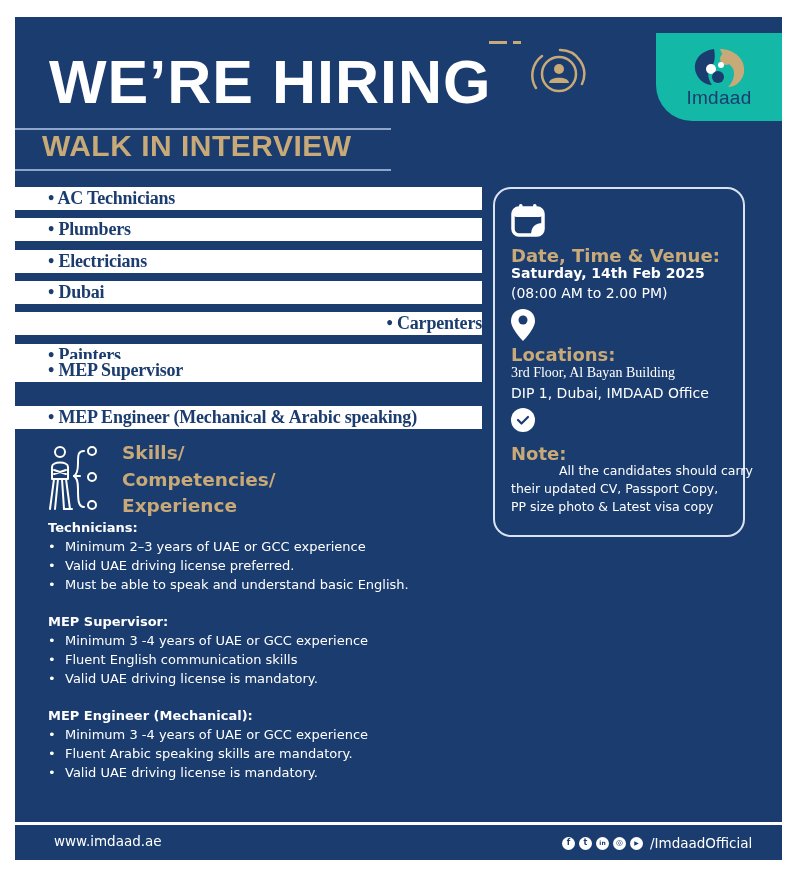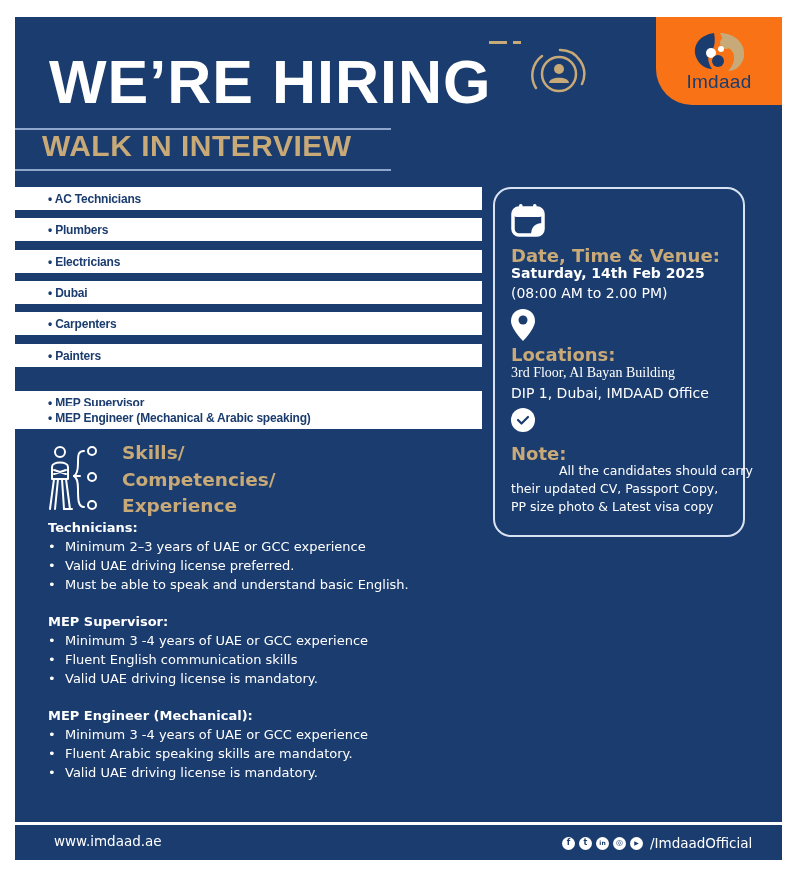--- a/index.html
+++ b/index.html
@@ -1,34 +1,34 @@
 <!DOCTYPE html>
 <html><head>
 <meta charset="utf-8">
 <style>
   * { box-sizing: border-box; margin: 0; padding: 0; }
   html, body { width: 800px; height: 877px; background: #ffffff; overflow: hidden; }
   body { position: relative; font-family: "DejaVu Sans", "Liberation Sans", sans-serif; }
 
   .poster { position: absolute; left: 15px; top: 17px; width: 767px; height: 843px; background: #1b3c6e; }
-  .logo-card { position: absolute; left: 656px; top: 17px; width: 126px; height: 88px; background: #f97316; border-bottom-left-radius: 36px; }
+  .logo-card { position: absolute; left: 656px; top: 33px; width: 126px; height: 88px; background: #14b8a6; border-bottom-left-radius: 36px; }
   .logo-mark { position: absolute; left: 34px; top: 12px; width: 60px; height: 44px; }
   .logo-text { position: absolute; left: 0; top: 54px; width: 100%; text-align: center; font-family: "Liberation Sans", sans-serif; font-size: 19px; color: #1b3c6e; letter-spacing: 0.3px; }
 
   .headline { position: absolute; left: 49px; top: 52px; font-family: "Liberation Sans", sans-serif; font-weight: bold; font-size: 61px; color: #ffffff; letter-spacing: 1px; line-height: 1; white-space: nowrap; }
   .dash-deco { position: absolute; left: 489px; top: 41px; width: 34px; height: 3px; }
   .dash-deco span { position: absolute; top: 0; height: 3px; background: #c8a978; }
   .hiring-icon { position: absolute; left: 530px; top: 48px; width: 58px; height: 52px; }
 
   .walk-line { position: absolute; left: 15px; height: 2px; width: 376px; background: #8fa6cc; }
   .walk-title { position: absolute; left: 42px; top: 131px; font-family: "Liberation Sans", sans-serif; font-weight: bold; font-size: 30px; color: #c8a978; letter-spacing: 0.5px; white-space: nowrap; line-height: 1; }
 
   .roles { position: absolute; left: 15px; top: 187px; width: 467px; }
   .role { position: absolute; left: 0; width: 467px; height: 23px; background: #ffffff; display: flex; align-items: center; padding-left: 33px; }
-  .role-text { font-family: Liberation Sans, sans-serif; font-weight: bold; font-size: 12px; color: #1b3c6e; white-space: nowrap; letter-spacing: -0.2px; }
+  .role-text { font-family: Liberation Serif, serif; font-weight: bold; font-size: 18px; color: #1b3c6e; white-space: nowrap; letter-spacing: -0.2px; }
 
   .info-card { position: absolute; left: 493px; top: 187px; width: 252px; height: 350px; border: 2px solid #d9e2f2; border-radius: 18px; background: #1b3c6e; }
   .info-icon { position: absolute; left: 16px; }
   .info-label { position: absolute; left: 16px; font-family: "DejaVu Sans", sans-serif; font-weight: bold; font-size: 18px; color: #c8a978; white-space: nowrap; }
   .info-text { position: absolute; left: 16px; font-family: "DejaVu Sans", sans-serif; font-size: 14px; color: #ffffff; white-space: nowrap; line-height: 20px; }
   .info-bold { font-weight: bold; }
   .info-note { font-size: 12.5px; line-height: 18px; }
 
   .skills-icon { position: absolute; left: 48px; top: 443px; width: 62px; height: 70px; }
   .skills-title { position: absolute; left: 122px; font-family: "DejaVu Sans", sans-serif; font-weight: bold; font-size: 18.5px; color: #c8a978; white-space: nowrap; line-height: 1; }
@@ -83,27 +83,27 @@
     </div>
   <div class="role" style="top:31px;">
       <span class="role-text">• Plumbers</span>
     </div>
   <div class="role" style="top:63px;">
       <span class="role-text">• Electricians</span>
     </div>
   <div class="role" style="top:94px;">
       <span class="role-text">• Dubai</span>
     </div>
-  <div class="role" style="top:125px;">
+  <div class="role" style="top:125px;justify-content:flex-end;">
       <span class="role-text">• Carpenters</span>
     </div>
   <div class="role" style="top:157px;">
       <span class="role-text">• Painters</span>
     </div>
-  <div class="role" style="top:204px;">
+  <div class="role" style="top:172px;">
       <span class="role-text">• MEP Supervisor</span>
     </div>
   <div class="role" style="top:219px;">
       <span class="role-text">• MEP Engineer (Mechanical &amp; Arabic speaking)</span>
     </div>
 </div>
 
 <div class="info-card">
   <svg class="info-icon" style="top:14px;" width="34" height="34" viewBox="0 0 34 34">
     <rect x="2" y="5" width="30" height="27" rx="6" fill="none" stroke="#ffffff" stroke-width="3.5"></rect>

